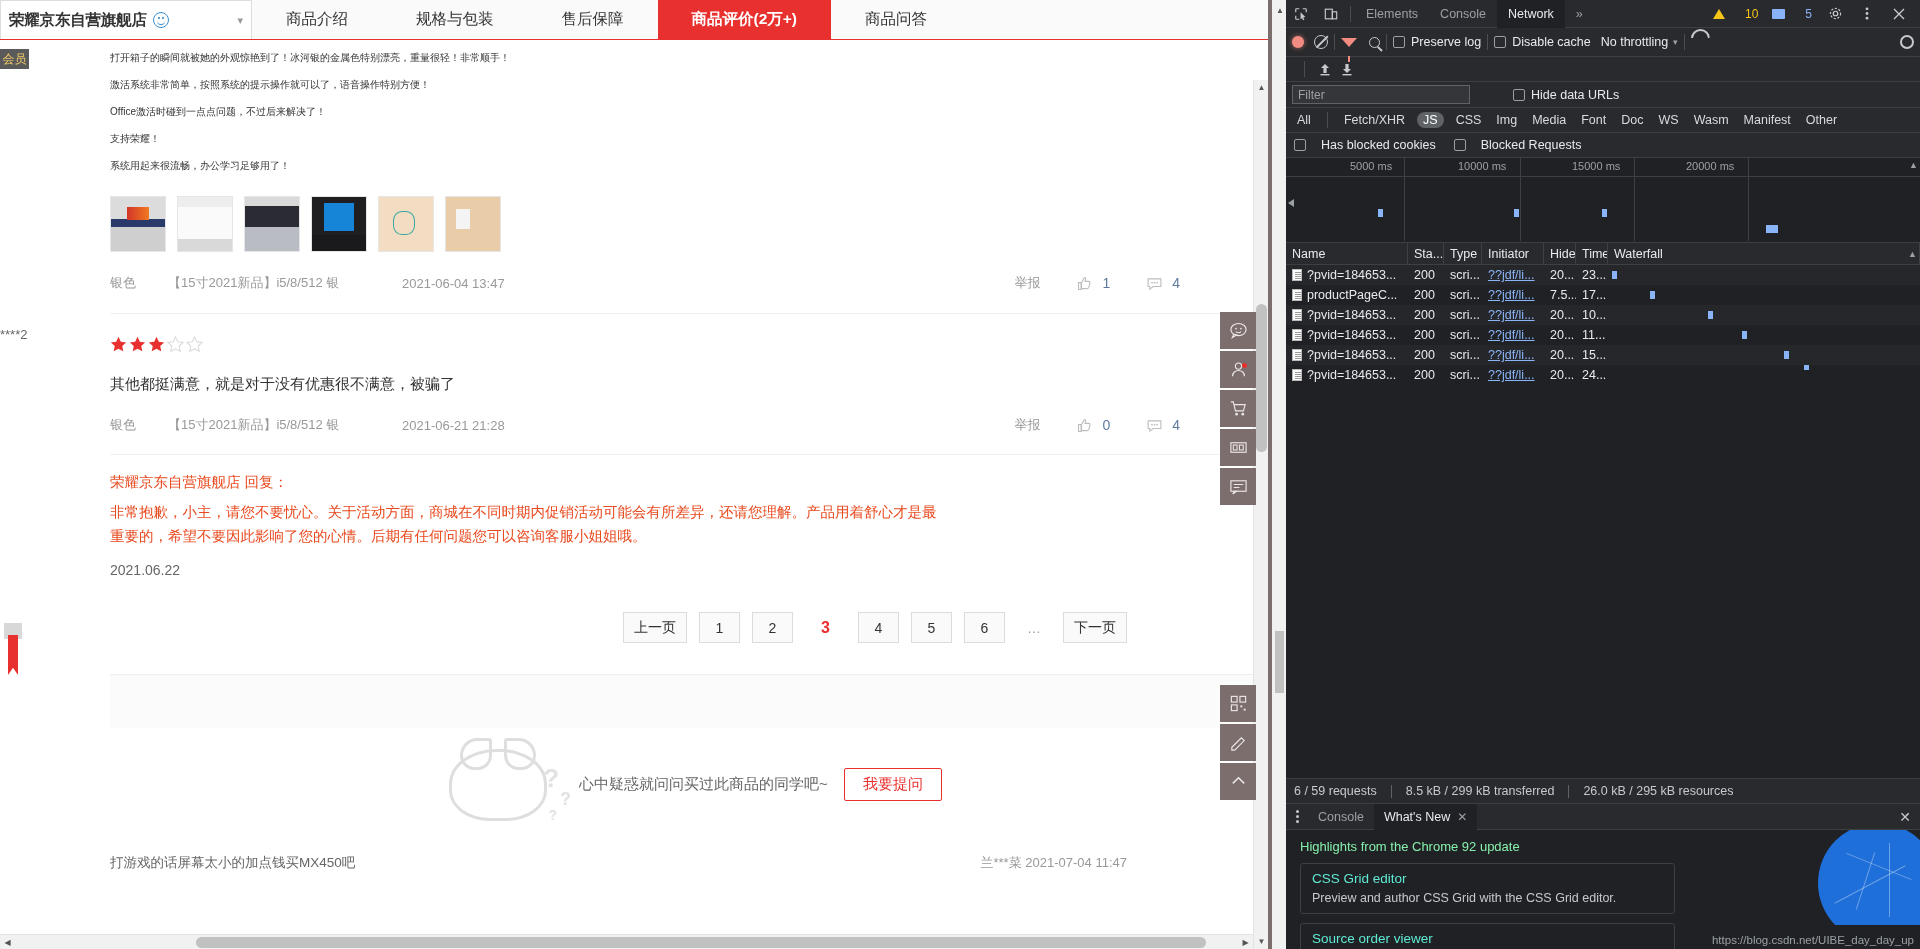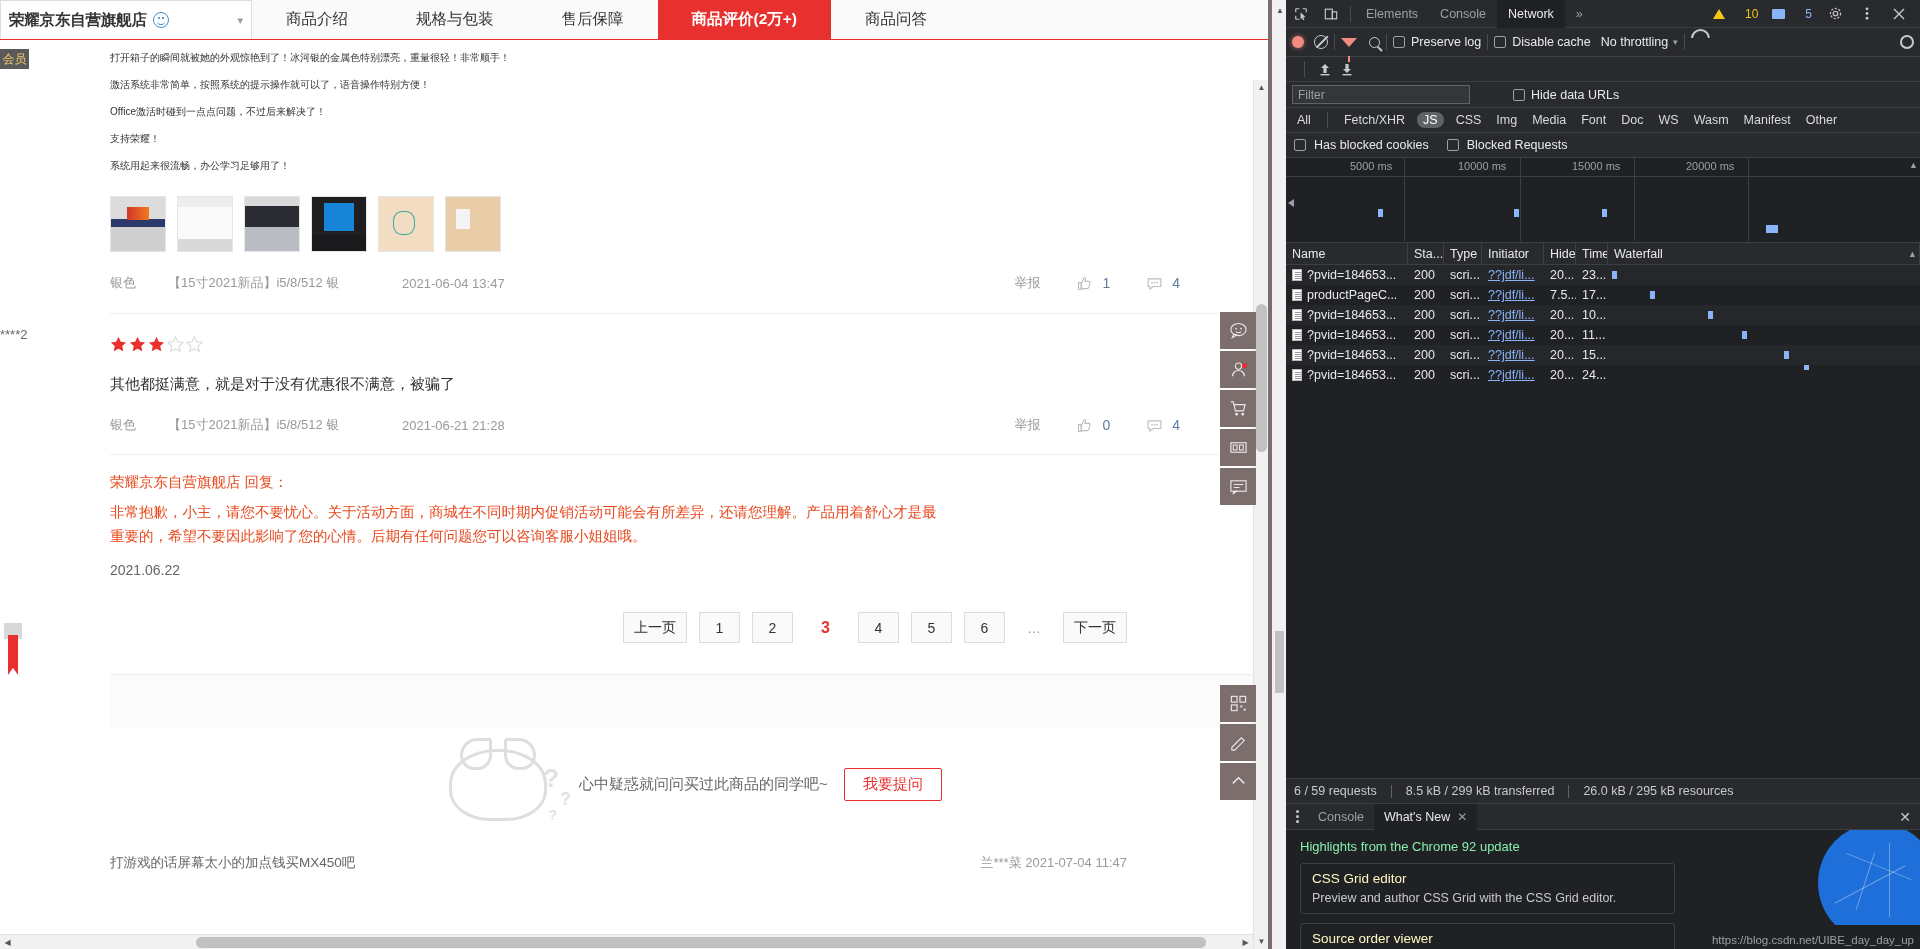--- a/index.html
+++ b/index.html
@@ -173,21 +173,21 @@
 
   .dt-toolbar2 { height:25px; display:flex; align-items:center; gap:10px; padding:0 14px; background:#292a2d; border-bottom:1px solid #3c4043; }
   .arr { width:12px; height:13px; cursor:pointer; }
 
   .dt-filter { height:26px; display:flex; align-items:center; gap:9px; padding:0 6px; background:#292a2d; border-bottom:1px solid #3c4043; }
   .finput { width:178px; height:19px; background:#35363a; border:1px solid #5f6368; color:#9aa0a6; font-size:12px; padding:0 5px; line-height:19px; }
   .dt-types { height:25px; display:flex; align-items:center; gap:9px; padding:0 8px; background:#292a2d; border-bottom:1px solid #3c4043; color:#d8dade; font-size:12.5px; }
   .ty { cursor:pointer; padding:1px 3px; border-radius:3px; }
   .ty.on { background:#5f6368; color:#fff; border-radius:9px; padding:1px 6px; }
   .dt-blocked { height:25px; display:flex; align-items:center; gap:18px; padding:0 8px; background:#292a2d; border-bottom:1px solid #3c4043; }
-  .dt-blocked .it { display:flex; align-items:center; gap:8px; color:#e8eaed; font-size:12.5px; cursor:pointer; }
+  .dt-blocked .it { display:flex; align-items:center; gap:15px; color:#e8eaed; font-size:12.5px; cursor:pointer; }
 
   
   .overview { height:85px; background:#202124; border-bottom:1px solid #3c4043; position:relative; }
   .ov-ticks { position:relative; height:19px; border-bottom:1px solid #3c4043; }
   .ov-tick { position:absolute; top:2px; font-size:11px; color:#9aa0a6; }
   .ov-gl { position:absolute; top:0; bottom:0; width:1px; background:#3c4043; }
   .ov-body { position:relative; height:64px; }
   .ov-bar { position:absolute; width:5px; height:8px; background:#8ab4f8; }
   .ov-left-arrow{position:absolute;left:2px;top:22px;width:0;height:0;border-top:4px solid transparent;border-bottom:4px solid transparent;border-right:6px solid #9aa0a6;}
   .ov-right-arrow{position:absolute;right:2px;top:2px;color:#9aa0a6;font-size:9px;}
@@ -216,21 +216,21 @@
   .dr-tabs { height:26px; display:flex; align-items:center; background:#292a2d; border-bottom:1px solid #3c4043; }
   .kebab { width:22px; display:flex; flex-direction:column; align-items:center; justify-content:center; gap:2px; cursor:pointer; }
   .kebab i { width:3px;height:3px;background:#c7c9cc;border-radius:50%; display:block;}
   .dr-tab { padding:0 10px; height:26px; display:flex; align-items:center; gap:7px; color:#9aa0a6; cursor:pointer; font-size:12.5px; }
   .dr-tab.active { color:#e8eaed; background:#202124; }
   .xmark { color:#9aa0a6; font-size:12px; }
   .dr-close { margin-left:auto; padding-right:9px; color:#c7c9cc; font-size:14px; cursor:pointer; }
   .dr-body { flex:1; padding:9px 14px; overflow:hidden; position:relative; }
   .dr-h { color:#86efac; font-size:13px; }
   .card { margin-top:9px; border:1px solid #3c4043; border-radius:3px; padding:7px 11px; background:#202124; width:375px; }
-  .card-t { color:#fef9c3; font-size:13.5px; }
+  .card-t { color:#5eead4; font-size:13.5px; }
   .card-d { color:#c7c9cc; font-size:12.5px; margin-top:4px; line-height:16px; }
 
   .badge-circle { position:absolute; right:0; bottom:24px; width:104px; height:104px; overflow:hidden; }
   .badge-circle .bc { position:absolute; right:-18px; bottom:-18px; width:120px; height:120px; border-radius:50%;
     background:#1e6fd9; }
   .bc-line { position:absolute; background:rgba(255,255,255,.35); }
   .watermark { position:absolute; right:6px; bottom:3px; color:#9aa0a6; font-size:11.5px; }
 </style>
 </head>
 <body>

